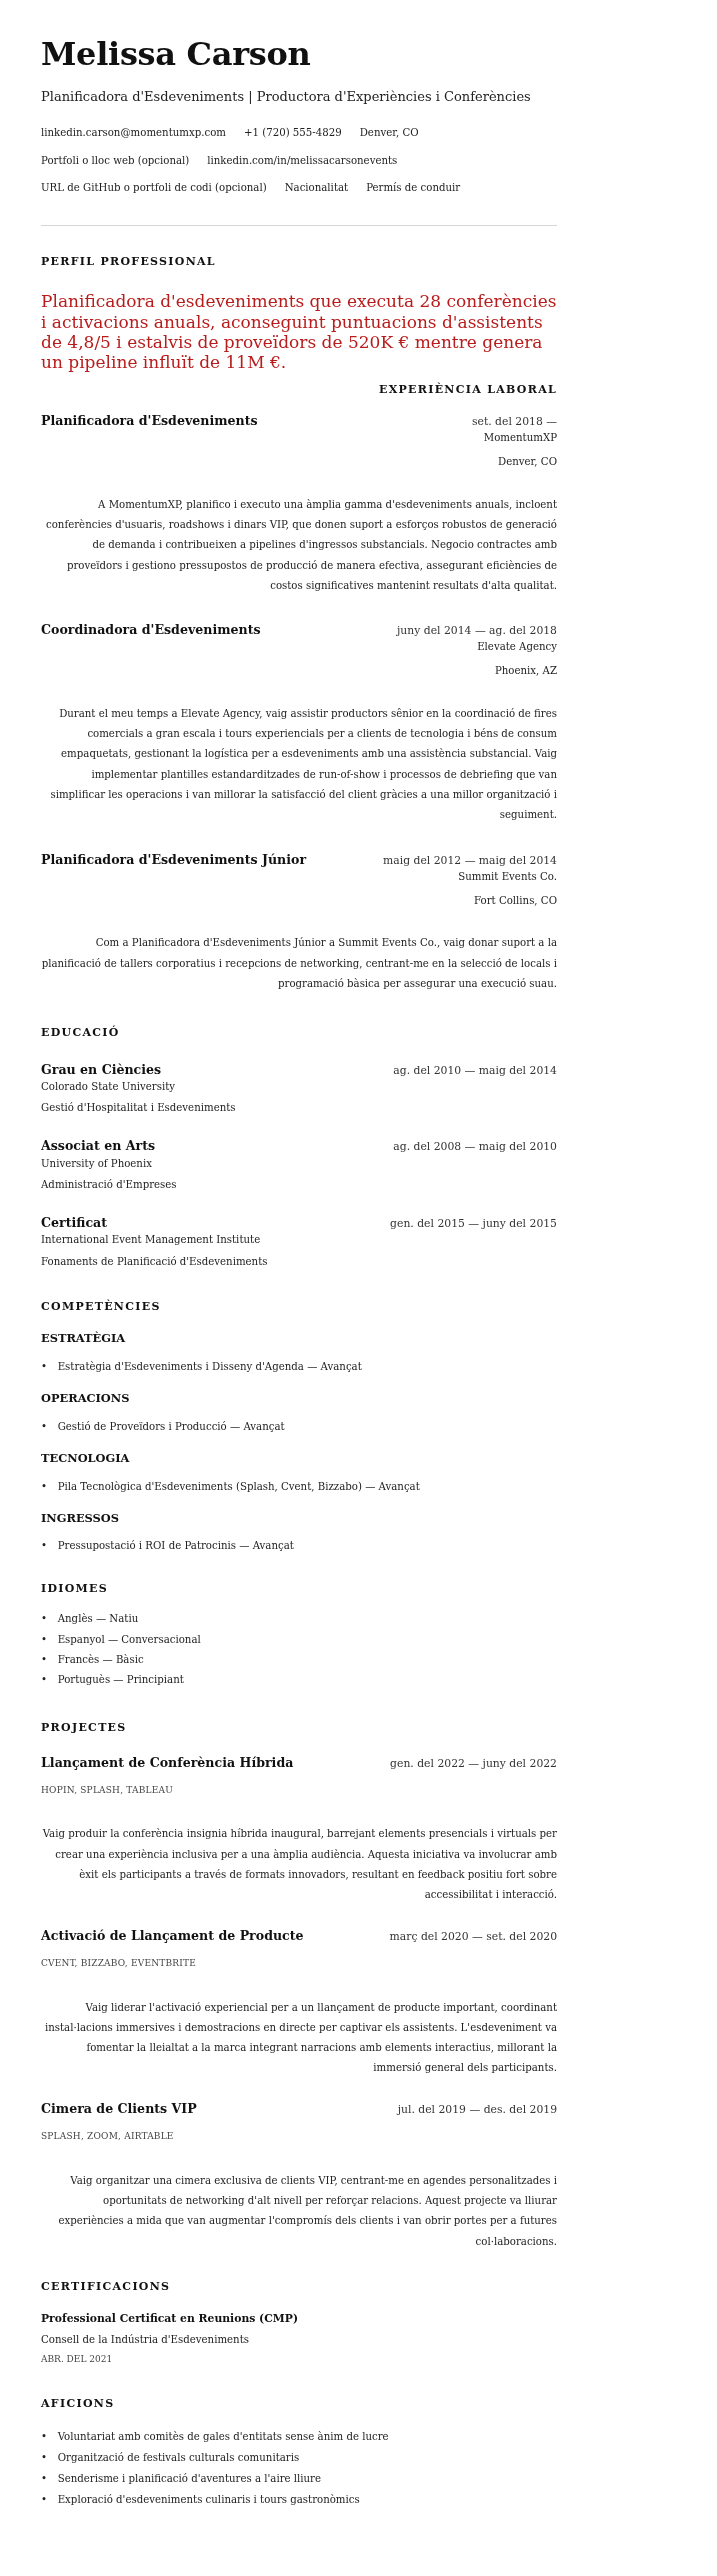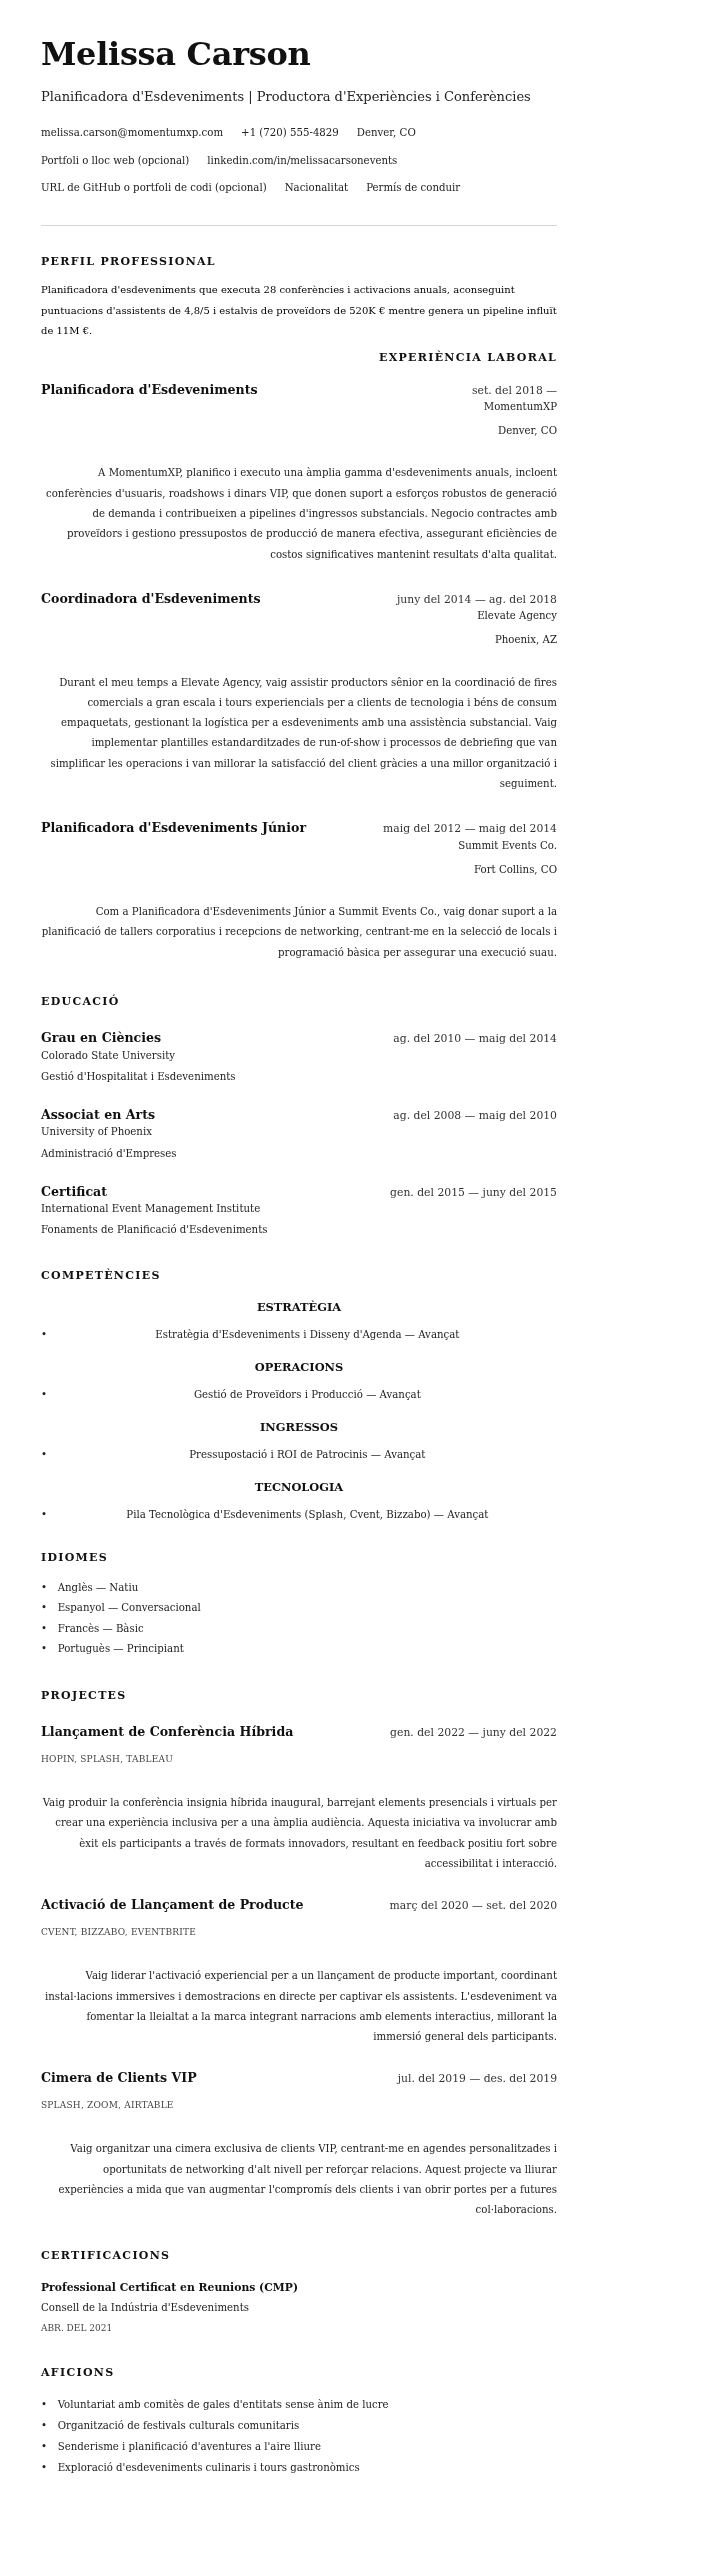--- a/index.html
+++ b/index.html
@@ -13,39 +13,39 @@
   .page { padding: 33px 41px 36px 41px; width: 598px; }
   .name { font-size: 32px; font-weight: bold; color: #111111; line-height: 43px; letter-spacing: -0.3px; }
   .headline { font-size: 13px; color: #222; margin-top: 12px; line-height: 18px; }
   .contact-row { display: flex; gap: 18px; font-size: 10.2px; color: #222; line-height: 14.4px; }
   .contact-row.first { margin-top: 20.3px; }
   .contact-row + .contact-row { margin-top: 13px; text-align: right; }
   .divider { height: 1.8px; background: #d6d6da; margin-top: 29px; border: none; }
 
   .section-title { font-size: 11px; font-weight: bold; letter-spacing: 1.3px; color: #111; text-transform: uppercase; line-height: 12px; }
   .sec-summary { margin-top: 30px; }
-  .summary-text { font-size: 10px; line-height: 20.3px; color: #000000; margin-top: 12px; }
+  .summary-text { font-size: 17px; line-height: 20.3px; color: #b91c1c; margin-top: 23px; }
 
   .sec-exp { margin-top: 11px; text-align: right; }
   .entry { margin-top: 16.7px; }
   .entry-head { display: flex; justify-content: space-between; align-items: baseline; }
   .entry-title { font-size: 12.6px; font-weight: bold; color: #111; line-height: 18px; }
   .entry-date { font-size: 10.8px; color: #333; line-height: 15.6px; white-space: nowrap; }
   .entry-sub { font-size: 10.2px; color: #222; line-height: 14.4px; margin-top: 1.2px; }
   .entry-sub + .entry-sub { margin-top: 9.6px; }
   .entry-desc { font-size: 10.2px; line-height: 20.3px; color: #222; margin-top: 25px; }
   .exp-entry + .exp-entry { margin-top: 25px; }
 
   .sec-edu { margin-top: 33px; }
   .edu-entry { margin-top: 21.5px; }
   .edu-entry + .edu-entry { margin-top: 21.5px; }
   .edu-entry .entry-sub + .entry-sub { margin-top: 7.2px; }
 
   .sec-skills { margin-top: 32px; }
-  .skill-group { margin-top: 18px; text-align: center; }
+  .skill-group { margin-top: 18px; }
   .skill-group + .skill-group { margin-top: 16.7px; }
   .skill-cat { font-size: 11.4px; font-weight: bold; color: #111; line-height: 15.6px; }
   ul.bullets { list-style: none; }
   ul.bullets li { position: relative; padding-left: 16.7px; font-size: 10.2px; line-height: 15.6px; color: #222; }
   ul.bullets li::before { content: "\2022"; position: absolute; left: 0; top: 0; color: #222; }
   .skill-group ul.bullets { margin-top: 12px; }
 
   .sec-lang { margin-top: 29px; }
   .sec-lang ul.bullets { margin-top: 14.4px; }
   .sec-lang ul.bullets li { line-height: 20.3px; }
@@ -69,21 +69,21 @@
 </head>
 <body>
 
 <div class="page">
 
   <header>
     <h1 class="name">Melissa Carson</h1>
     <div class="headline">Planificadora d'Esdeveniments | Productora d'Experiències i Conferències</div>
 
     <div class="contact-row first">
-      <span>melissa.carson@momentumxp.com</span>
+      <span>linkedin.carson@momentumxp.com</span>
       <span>+1 (720) 555-4829</span>
       <span>Denver, CO</span>
     </div>
     <div class="contact-row">
       <span>Portfoli o lloc web (opcional)</span>
       <span>linkedin.com/in/melissacarsonevents</span>
     </div>
     <div class="contact-row">
       <span>URL de GitHub o portfoli de codi (opcional)</span>
       <span>Nacionalitat</span>
@@ -173,30 +173,30 @@
     </div>
 
     <div class="skill-group">
       <div class="skill-cat" style="text-transform: uppercase;">Operacions</div>
       <ul class="bullets">
         <li>Gestió de Proveïdors i Producció — Avançat</li>
       </ul>
     </div>
 
     <div class="skill-group">
+      <div class="skill-cat" style="text-transform: uppercase;">Tecnologia</div>
+      <ul class="bullets">
+        <li>Pila Tecnològica d'Esdeveniments (Splash, Cvent, Bizzabo) — Avançat</li>
+      </ul>
+    </div>
+
+    <div class="skill-group">
       <div class="skill-cat" style="text-transform: uppercase;">Ingressos</div>
       <ul class="bullets">
         <li>Pressupostació i ROI de Patrocinis — Avançat</li>
-      </ul>
-    </div>
-
-    <div class="skill-group">
-      <div class="skill-cat" style="text-transform: uppercase;">Tecnologia</div>
-      <ul class="bullets">
-        <li>Pila Tecnològica d'Esdeveniments (Splash, Cvent, Bizzabo) — Avançat</li>
       </ul>
     </div>
   </section>
 
   <section class="sec-lang">
     <h2 class="section-title">Idiomes</h2>
     <ul class="bullets">
       <li>Anglès — Natiu</li>
       <li>Espanyol — Conversacional</li>
       <li>Francès — Bàsic</li>

